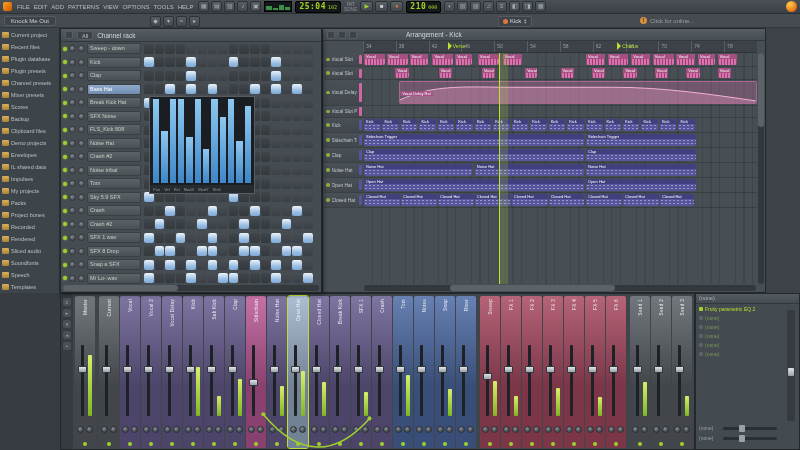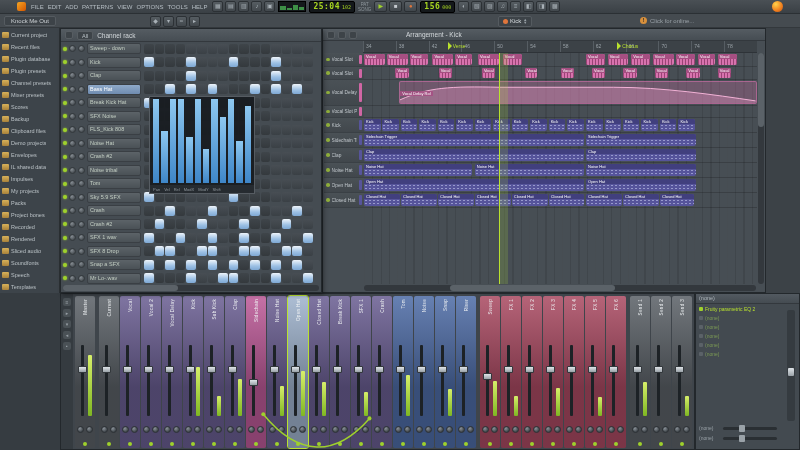--- a/index.html
+++ b/index.html
@@ -1,20 +1,20 @@
 <!DOCTYPE html>
 <html><head>
 <meta charset="utf-8">
 <style>
   *{margin:0;padding:0;box-sizing:border-box;}
   html,body{width:800px;height:450px;overflow:hidden;background:#2e3338;}
   .app{position:relative;width:800px;height:450px;background:#464d52;font-family:"Liberation Sans",sans-serif;color:#c6cbd0;overflow:hidden;}
 
   
-  .toolbar{position:absolute;left:0;top:0;width:800px;height:14px;background:linear-gradient(#4a5055,#3a4045);border-bottom:1px solid #2b3034;display:flex;align-items:center;gap:3px;padding:0 17px;z-index:50;}
+  .toolbar{position:absolute;left:0;top:0;width:800px;height:14px;background:linear-gradient(#4a5055,#3a4045);border-bottom:1px solid #2b3034;display:flex;align-items:center;gap:3px;padding:0 3px;z-index:50;}
   .app-logo{width:9px;height:9px;border-radius:2px;background:linear-gradient(135deg,#f5a623,#d35400);}
   .menu-item{font-size:6px;color:#b6bec4;padding:0 2px;}
   .tb-icon{width:11px;height:11px;background:linear-gradient(#565d62,#42484d);border:1px solid #2c3135;border-radius:2px;font-size:6px;line-height:9px;text-align:center;color:#a8b0b6;}
   .lcd{background:#14181b;border:1px solid #000;border-radius:2px;color:#a6d420;font-family:"DejaVu Sans Mono",monospace;display:flex;align-items:baseline;padding:0 3px;height:12px;}
   .lcd .main{font-size:8px;font-weight:bold;letter-spacing:.5px;}
   .lcd .sub{font-size:5px;margin-left:2px;}
   .tbtn{width:13px;height:11px;border:1px solid #2a2f33;border-radius:2px;background:linear-gradient(#5a6166,#41474c);font-size:6px;line-height:9px;text-align:center;}
   .tbtn.play{color:#9fd12c;}
   .tbtn.stop{color:#c6cbd0;}
   .tbtn.rec{color:#e0763c;}
@@ -179,21 +179,21 @@
     <div class="mode">
       <div>PAT</div>
       <div>SONG</div>
     </div>
     <div style="display:flex;gap:2px">
       <div class="tbtn play">▶</div>
       <div class="tbtn stop">■</div>
       <div class="tbtn rec">●</div>
     </div>
     <div class="lcd">
-      <span class="main">156</span>
+      <span class="main">210</span>
       <span class="sub">000</span>
     </div>
     <div id="tb-right" style="display:flex;gap:2px">
         <div class="tb-icon">◐</div>
         <div class="tb-icon">▧</div>
         <div class="tb-icon">▨</div>
         <div class="tb-icon">♫</div>
         <div class="tb-icon">≡</div>
         <div class="tb-icon">◧</div>
         <div class="tb-icon">◨</div>

